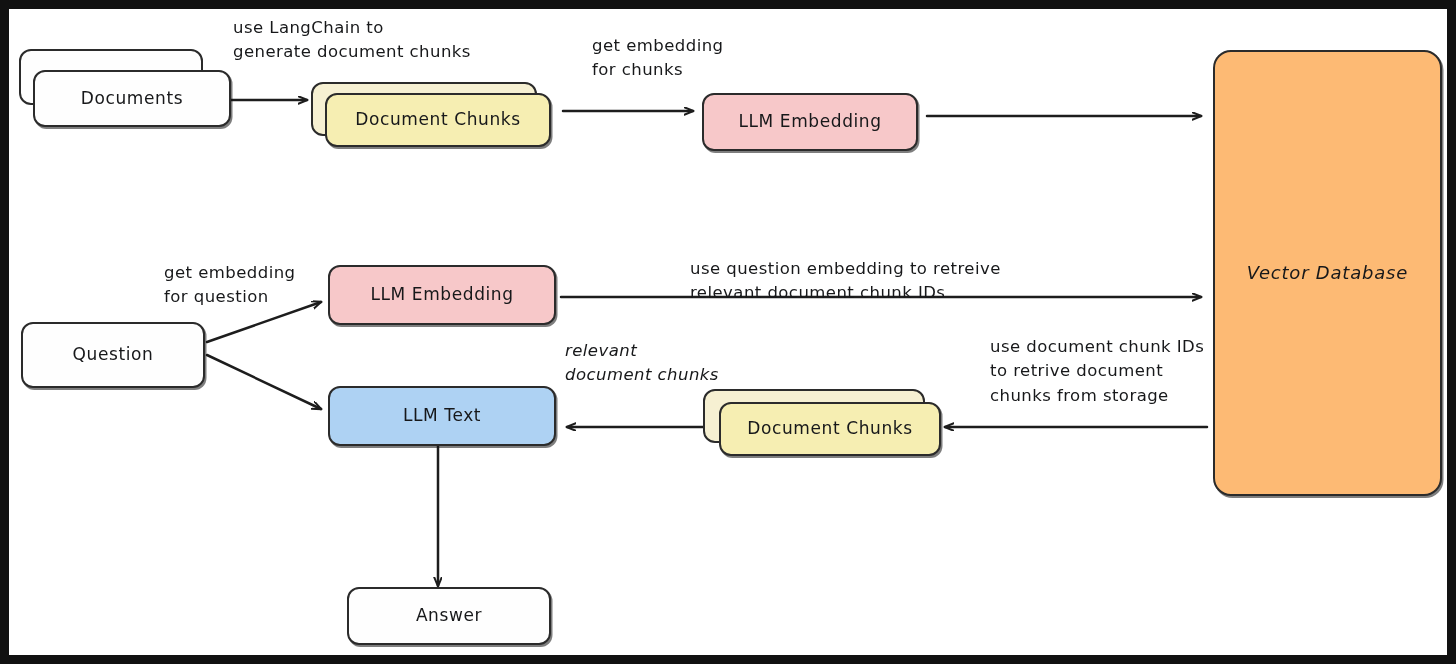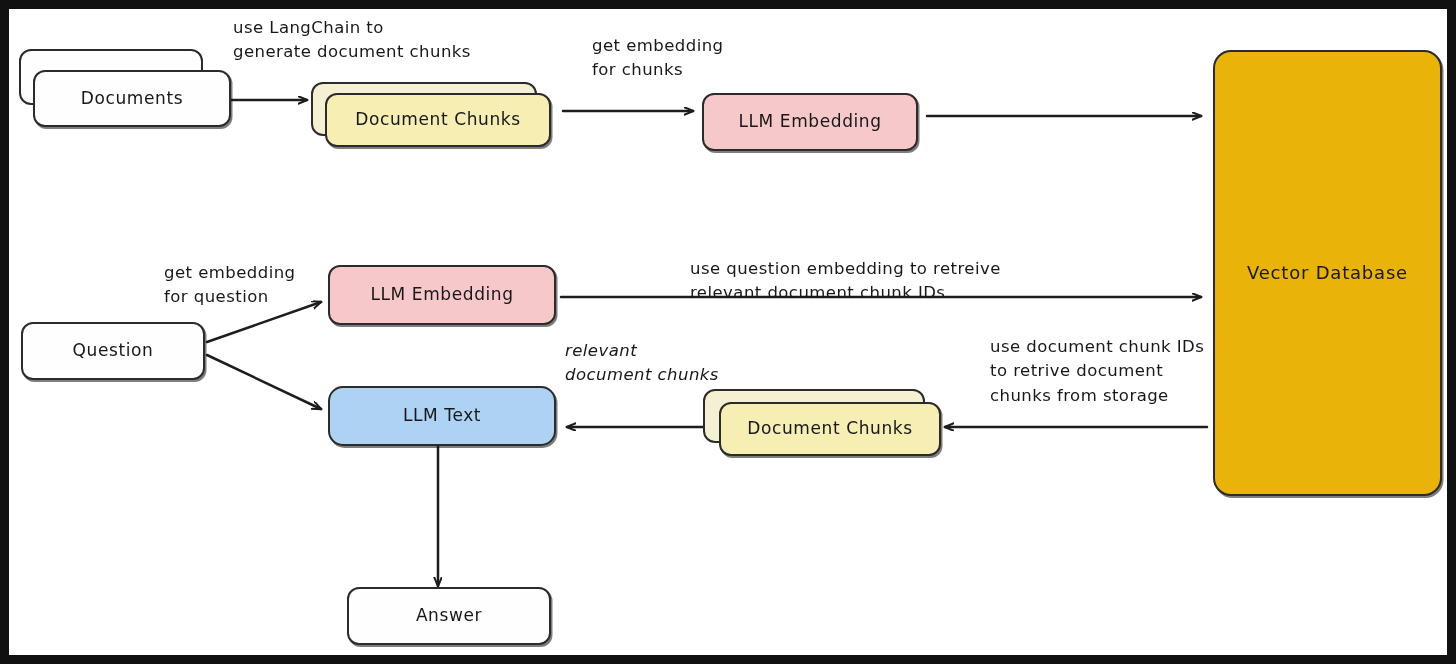--- a/index.html
+++ b/index.html
@@ -48,22 +48,22 @@
     font-size: 17px;
     letter-spacing: 0.6px;
     box-shadow: 1.5px 2px 0 rgba(20,20,20,0.55);
     z-index: 5;
   }
   .node .lbl { line-height: 1.15; }
 
   .node.white  { background: #fefefe; }
   .node.yellow { background: #f6eeb2; }
   .node.pink   { background: #f7c8c9; }
-  .node.blue   { background: #aed2f3; border-radius: 15px; }
-  .node.green  { background: #eab308; }
+  .node.blue   { background: #aed2f3; }
+  .node.green  { background: #fdba74; font-style: italic; }
 
   
   .stack-back {
     position: absolute;
     box-sizing: border-box;
     border: 2.2px solid #2b2b2b;
     border-radius: 12px;
     z-index: 4;
   }
   .stack-back.white  { background: #fefefe; }
@@ -132,21 +132,21 @@
     </div>
 
     <div class="node pink" style="left:693px; top:84px; width:216px; height:58px;">
       <span class="lbl">LLM Embedding</span>
     </div>
 
     <div class="node green" style="left:1204px; top:41px; width:229px; height:446px; border-radius:18px;">
       <span class="lbl vdb-label">Vector Database</span>
     </div>
 
-    <div class="node white" style="left:12px; top:313px; width:184px; height:58px;">
+    <div class="node white" style="left:12px; top:313px; width:184px; height:66px;">
       <span class="lbl">Question</span>
     </div>
 
     <div class="node pink" style="left:319px; top:256px; width:228px; height:60px;">
       <span class="lbl">LLM Embedding</span>
     </div>
 
     <div class="node blue" style="left:319px; top:377px; width:228px; height:60px;">
       <span class="lbl">LLM Text</span>
     </div>

